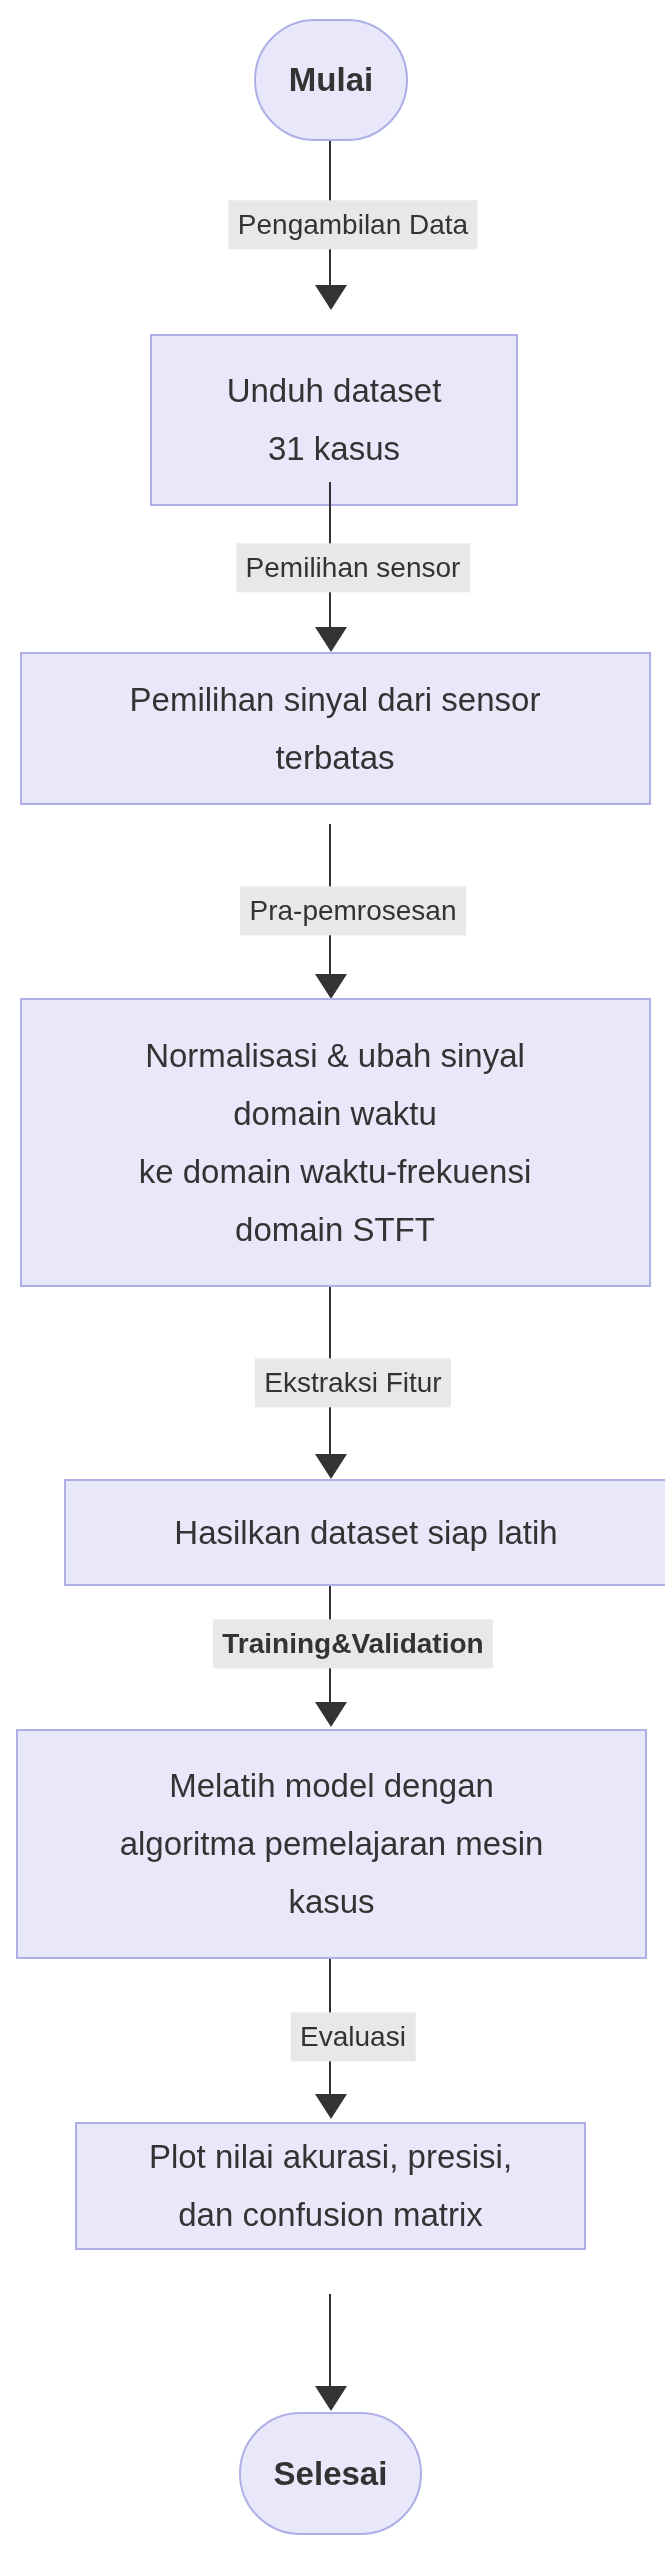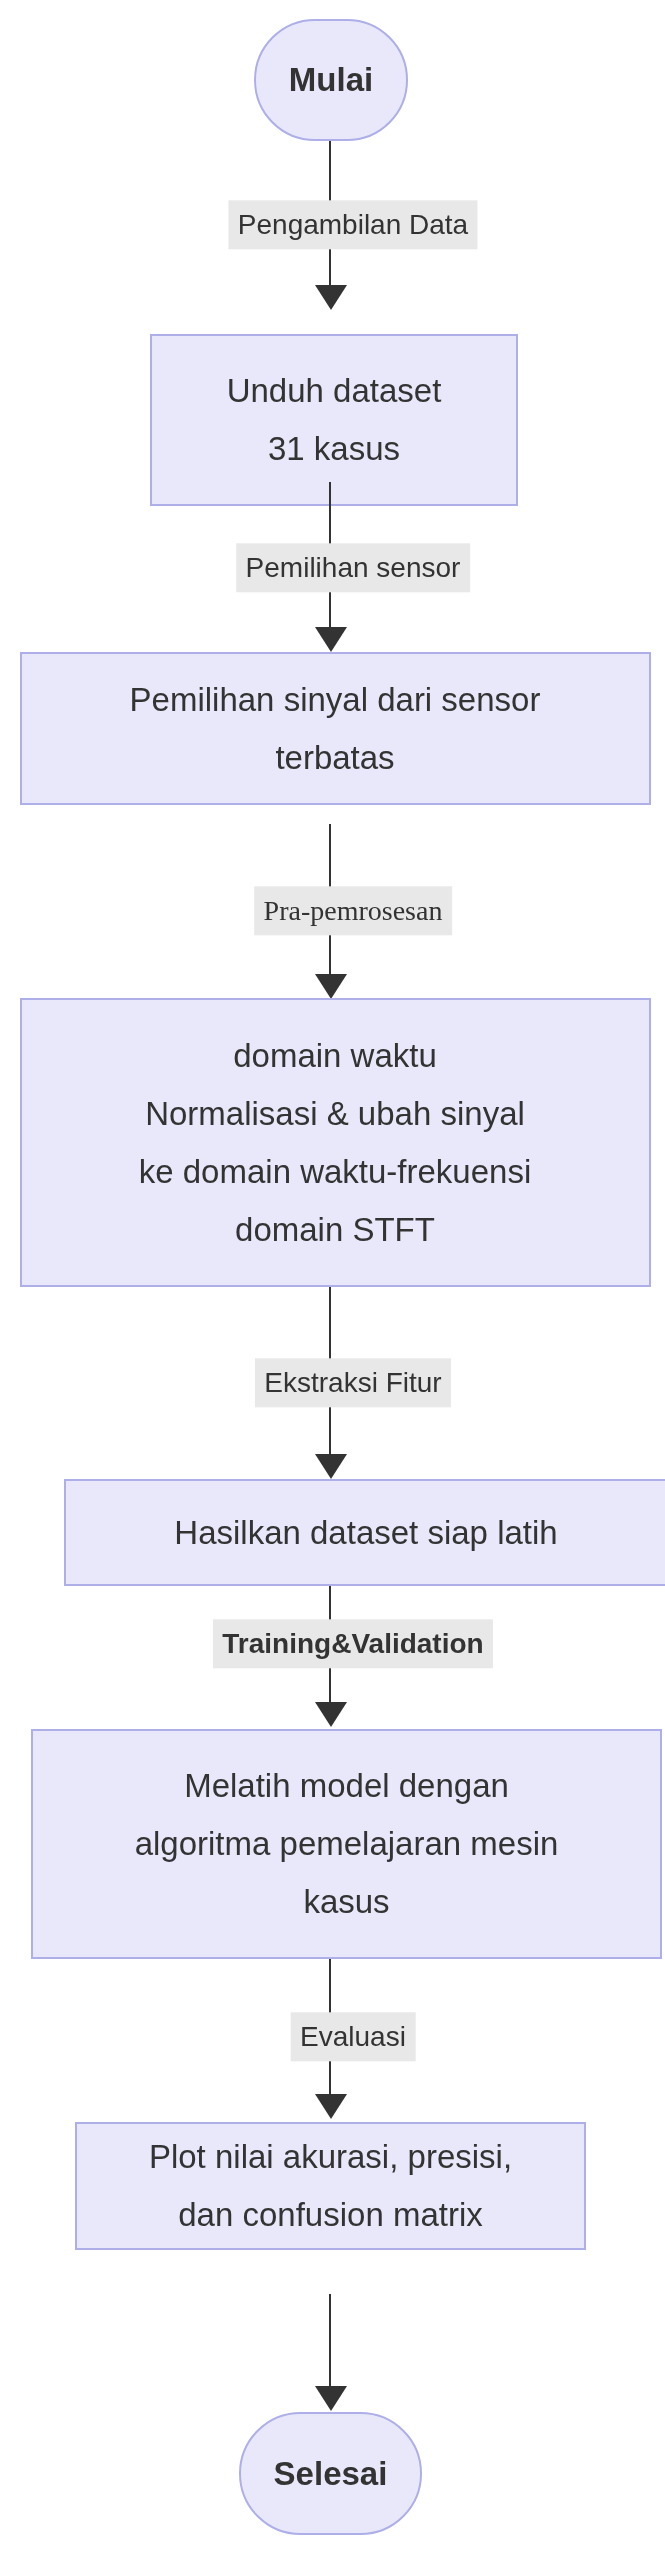--- a/index.html
+++ b/index.html
@@ -82,42 +82,42 @@
   <div class="arrowhead" style="top:627px;"></div>
   <div class="edge-label" style="top:568px;">Pemilihan sensor</div>
 
   <div class="node" style="left:19.5px;top:652px;width:631px;height:153px;">
     <div class="line-text">Pemilihan sinyal dari sensor</div>
     <div class="line-text">terbatas</div>
   </div>
 
   <div class="edge-line" style="top:824px;height:150px;"></div>
   <div class="arrowhead" style="top:974px;"></div>
-  <div class="edge-label" style="top:911px;font-family:Liberation Serif, serif;">Pra-pemrosesan</div>
+  <div class="edge-label" style="top:911px;">Pra-pemrosesan</div>
 
   <div class="node" style="left:19.5px;top:998px;width:631px;height:289px;">
+    <div class="line-text">Normalisasi &amp; ubah sinyal</div>
     <div class="line-text">domain waktu</div>
-    <div class="line-text">Normalisasi &amp; ubah sinyal</div>
     <div class="line-text">ke domain waktu-frekuensi</div>
     <div class="line-text">domain STFT</div>
   </div>
 
   <div class="edge-line" style="top:1287px;height:168px;"></div>
   <div class="arrowhead" style="top:1454px;"></div>
   <div class="edge-label" style="top:1383px;">Ekstraksi Fitur</div>
 
   <div class="node" style="left:64px;top:1479px;width:604px;height:107px;">
     <div class="line-text">Hasilkan dataset siap latih</div>
   </div>
 
   <div class="edge-line" style="top:1586px;height:116px;"></div>
   <div class="arrowhead" style="top:1702px;"></div>
   <div class="edge-label" style="top:1644px;font-weight:bold;">Training&amp;Validation</div>
 
-  <div class="node" style="left:31px;top:1729px;width:631px;height:230px;">
+  <div class="node" style="left:16px;top:1729px;width:631px;height:230px;">
     <div class="line-text">Melatih model dengan</div>
     <div class="line-text">algoritma pemelajaran mesin</div>
     <div class="line-text">kasus</div>
   </div>
 
   <div class="edge-line" style="top:1959px;height:135px;"></div>
   <div class="arrowhead" style="top:2094px;"></div>
   <div class="edge-label" style="top:2037px;">Evaluasi</div>
 
   <div class="node" style="left:75px;top:2122px;width:511px;height:128px;">

